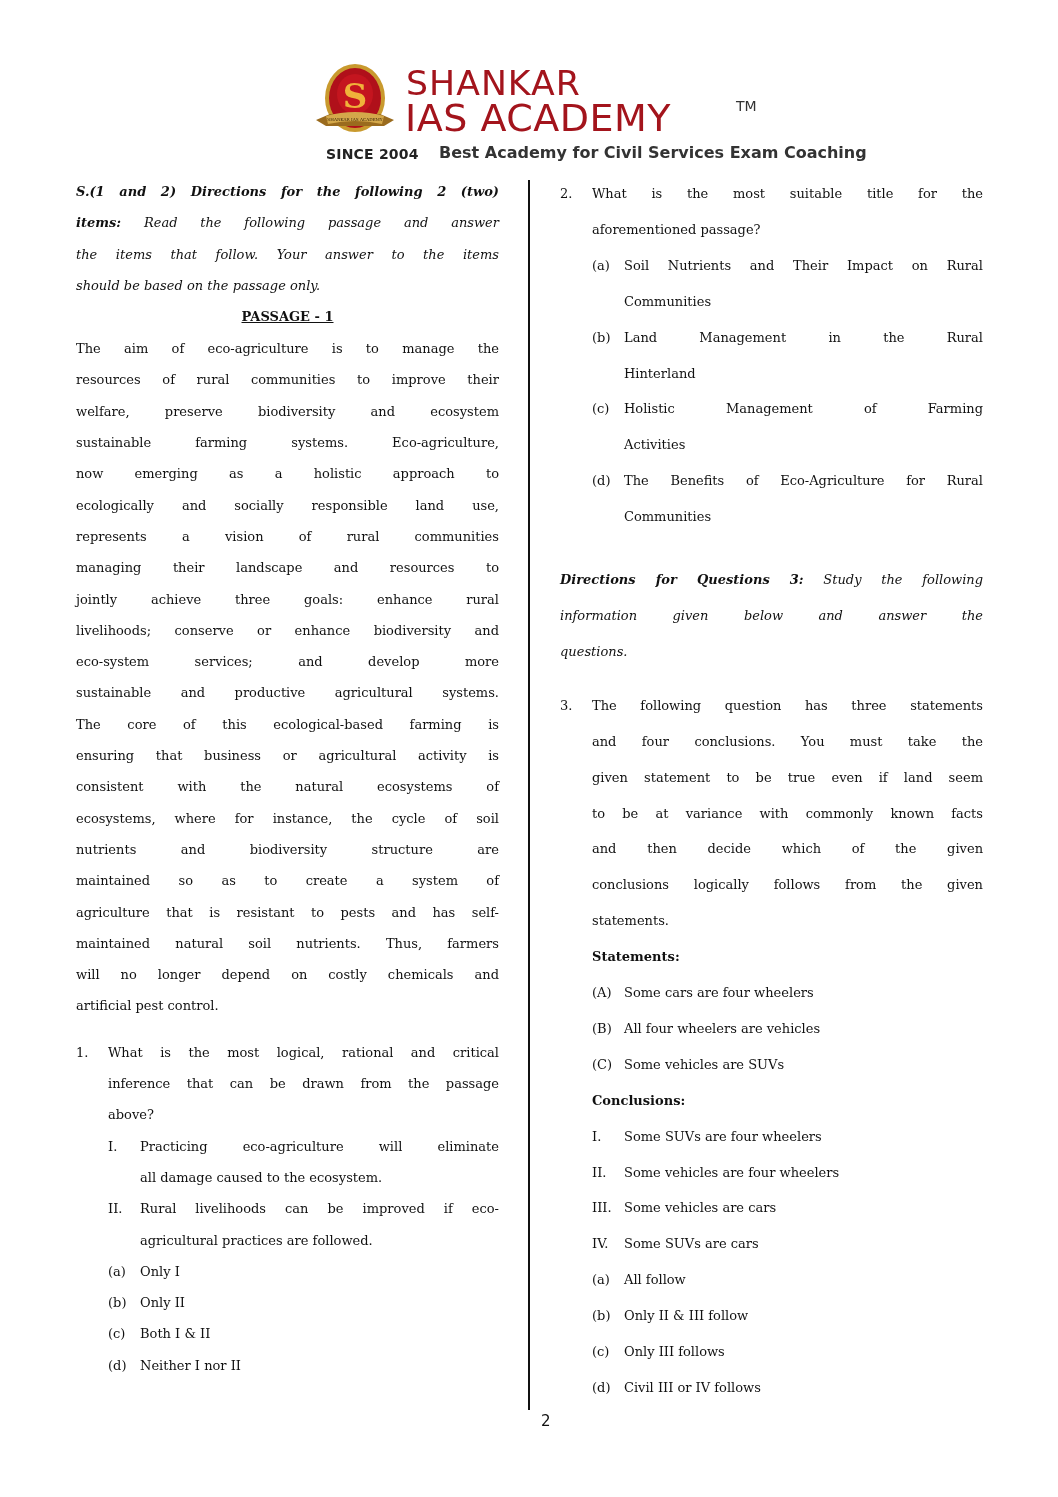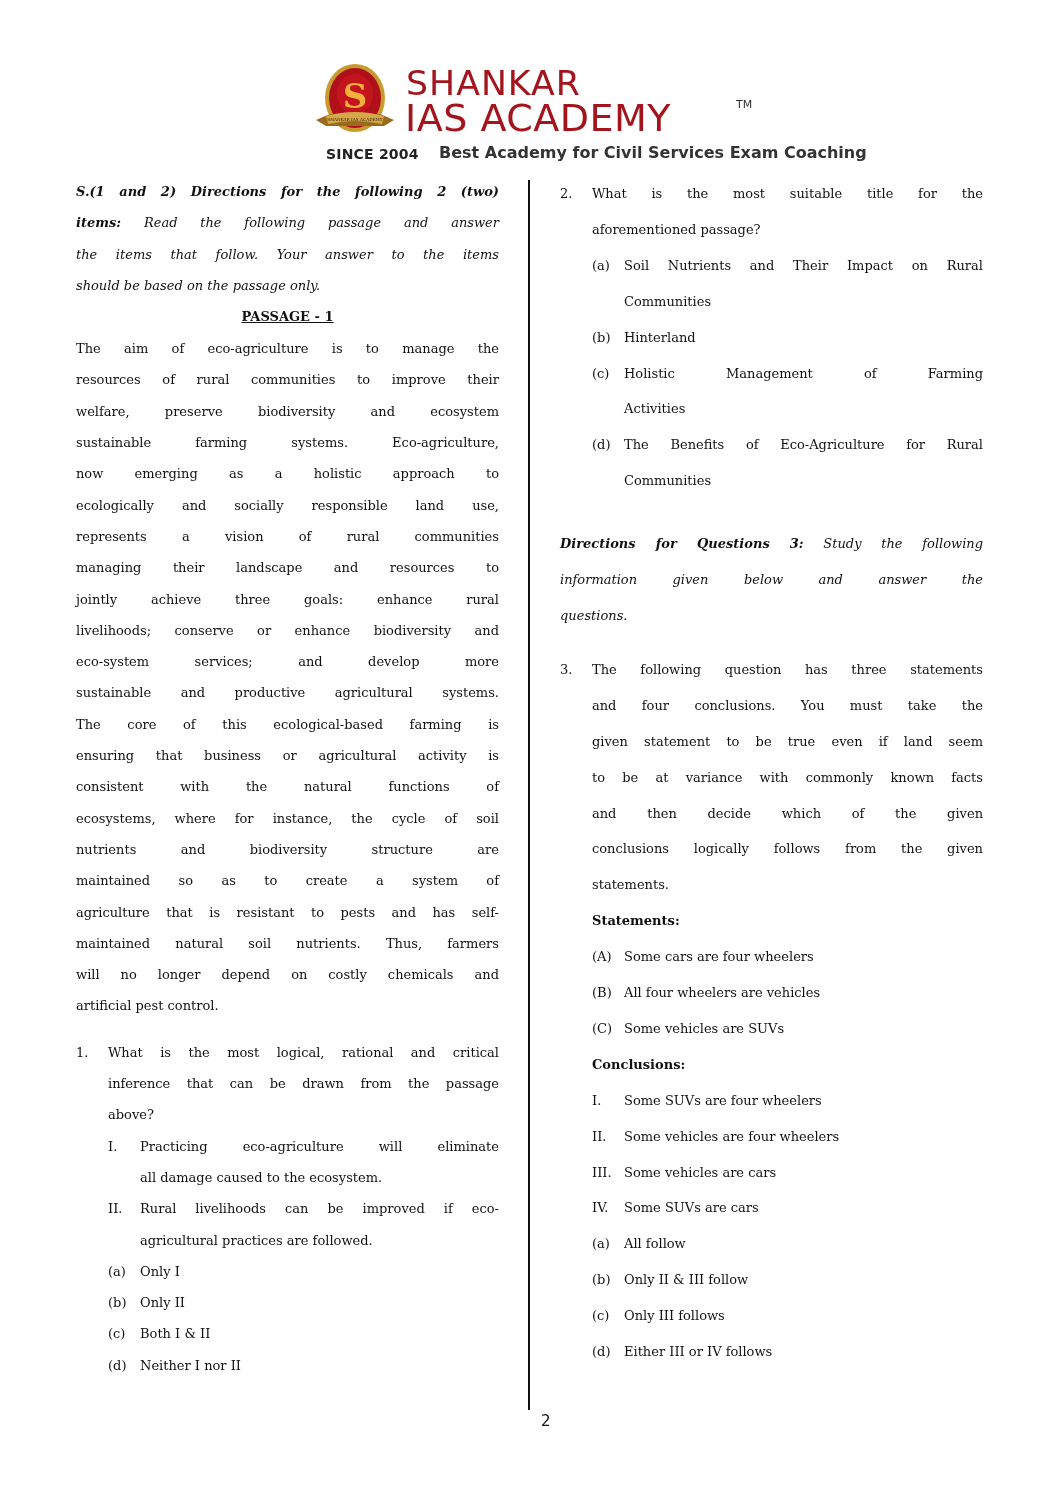--- a/index.html
+++ b/index.html
@@ -6,21 +6,21 @@
   html, body { width: 1058px; height: 1497px; background: #ffffff; }
   body { position: relative; font-family: "DejaVu Serif", "Liberation Serif", serif; color: #111; overflow: hidden; }
 
   
   .logo { position: absolute; left: 306px; top: 60px; width: 450px; height: 100px; }
   .emblem { position: absolute; left: 6px; top: 2px; width: 86px; height: 88px; }
   .emblem svg { width: 86px; height: 82px; display: block; }
   .since { position: absolute; left: 20px; top: 86px; font-family: "DejaVu Sans", "Liberation Sans", sans-serif; font-weight: bold; font-size: 14px; color: #222; letter-spacing: 0.2px; }
   .brand-line1 { position: absolute; left: 100px; top: 6px; font-family: "DejaVu Sans", "Liberation Sans", sans-serif; font-size: 34px; line-height: 34px; color: #a3141c; letter-spacing: 1px; transform: scaleX(1.02); transform-origin: left; }
   .brand-line2 { position: absolute; left: 99px; top: 41px; font-family: "DejaVu Sans", "Liberation Sans", sans-serif; font-size: 38px; line-height: 34px; color: #a3141c; letter-spacing: 0.5px; }
-  .tm { position: absolute; left: 430px; top: 38px; font-family: "DejaVu Sans", "Liberation Sans", sans-serif; font-size: 11px; color: #333; }
+  .tm { position: absolute; left: 430px; top: 38px; font-family: "DejaVu Sans", "Liberation Sans", sans-serif; font-size: 14px; color: #333; }
   .tagline { position: absolute; left: 133px; top: 83px; font-family: "DejaVu Sans", "Liberation Sans", sans-serif; font-weight: bold; font-size: 16px; color: #333; white-space: nowrap; }
 
   
   .col { position: absolute; font-size: 13px; }
   .col-left { left: 76px; top: 176px; width: 423px; }
   .col-right { left: 560px; top: 176px; width: 423px; }
   .divider { position: absolute; left: 528px; top: 180px; width: 2px; height: 1230px; background: #111; }
   .page-num { position: absolute; left: 541px; top: 1412px; font-family: "DejaVu Sans", "Liberation Sans", sans-serif; font-size: 15px; color: #111; }
 
   .j { text-align: justify; text-align-last: justify; }
@@ -80,21 +80,21 @@
     <span class="line j">now emerging as a holistic approach to</span>
     <span class="line j">ecologically and socially responsible land use,</span>
     <span class="line j">represents a vision of rural communities</span>
     <span class="line j">managing their landscape and resources to</span>
     <span class="line j">jointly achieve three goals: enhance rural</span>
     <span class="line j">livelihoods; conserve or enhance biodiversity and</span>
     <span class="line j">eco-system services; and develop more</span>
     <span class="line j">sustainable and productive agricultural systems.</span>
     <span class="line j">The core of this ecological-based farming is</span>
     <span class="line j">ensuring that business or agricultural activity is</span>
-    <span class="line j">consistent with the natural functions of</span>
+    <span class="line j">consistent with the natural ecosystems of</span>
     <span class="line j">ecosystems, where for instance, the cycle of soil</span>
     <span class="line j">nutrients and biodiversity structure are</span>
     <span class="line j">maintained so as to create a system of</span>
     <span class="line j">agriculture that is resistant to pests and has self-</span>
     <span class="line j">maintained natural soil nutrients. Thus, farmers</span>
     <span class="line j">will no longer depend on costly chemicals and</span>
     <span class="line">artificial pest control.</span>
   </div>
 
   <div class="q lh31" style="margin-top:15px;">
@@ -145,20 +145,21 @@
       <span class="line j">What is the most suitable title for the</span>
       <span class="line">aforementioned passage?</span>
 
       <div class="opt">
         <span class="opt-label">(a)</span>
         <span class="line j">Soil Nutrients and Their Impact on Rural</span>
         <span class="line">Communities</span>
       </div>
       <div class="opt">
         <span class="opt-label">(b)</span>
+        <span class="line j">Land Management in the Rural</span>
         <span class="line">Hinterland</span>
       </div>
       <div class="opt">
         <span class="opt-label">(c)</span>
         <span class="line j">Holistic Management of Farming</span>
         <span class="line">Activities</span>
       </div>
       <div class="opt">
         <span class="opt-label">(d)</span>
         <span class="line j">The Benefits of Eco-Agriculture for Rural</span>
@@ -223,19 +224,19 @@
       <div class="opt">
         <span class="opt-label">(b)</span>
         <span class="line">Only II &amp; III follow</span>
       </div>
       <div class="opt">
         <span class="opt-label">(c)</span>
         <span class="line">Only III follows</span>
       </div>
       <div class="opt">
         <span class="opt-label">(d)</span>
-        <span class="line">Either III or IV follows</span>
+        <span class="line">Civil III or IV follows</span>
       </div>
     </div>
   </div>
 </div>
 
 <div class="page-num">2</div>
 
 </body></html>

